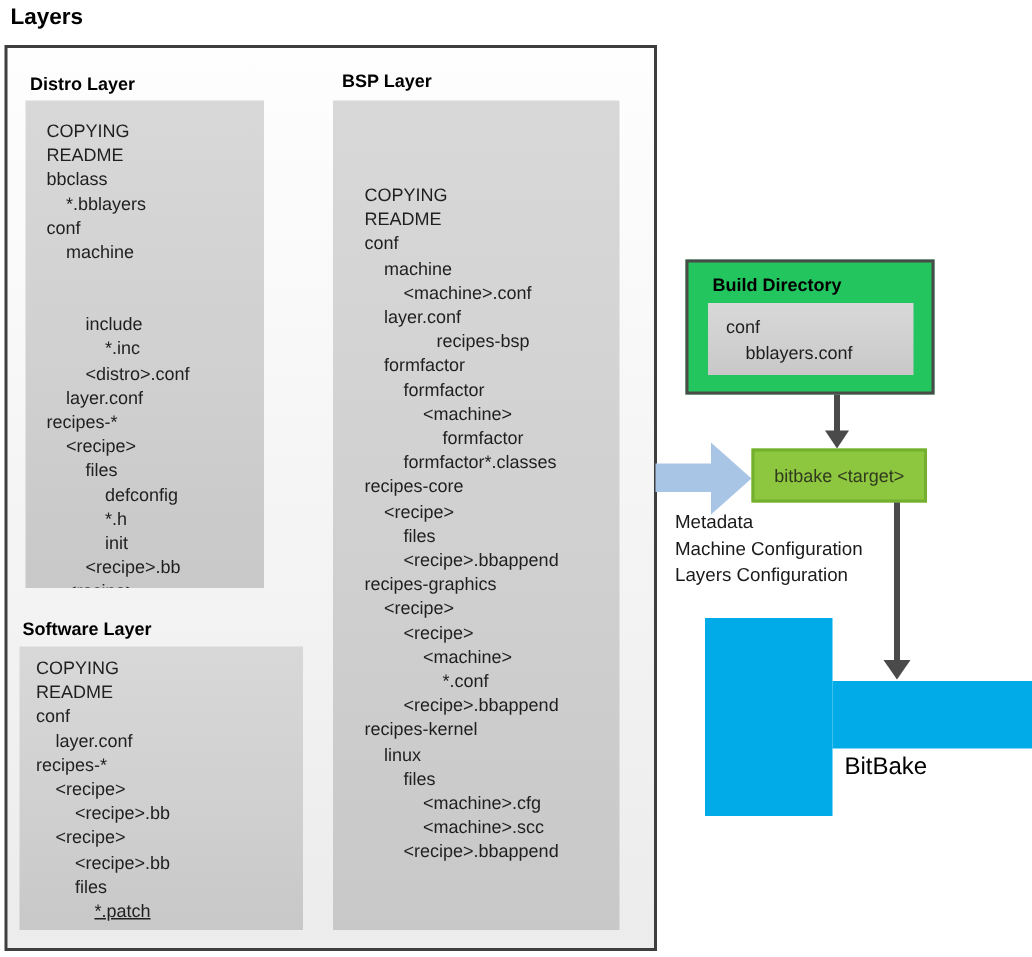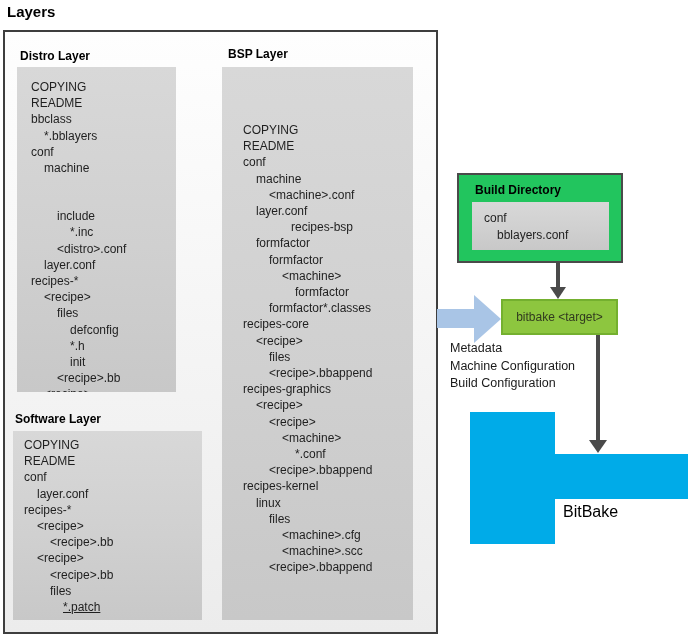--- a/index.html
+++ b/index.html
@@ -168,21 +168,21 @@
   <div class="abs" id="blue-arrow-shaft"></div>
   <div class="abs" id="blue-arrow-head"></div>
 
   <div class="abs green-box">
     <span>bitbake &lt;target&gt;</span>
   </div>
 
   <div class="abs annotations">
     <div>Metadata</div>
     <div>Machine Configuration</div>
-    <div>Build Configuration</div>
+    <div>Layers Configuration</div>
   </div>
 
   <div class="abs arrow-shaft-v" id="arrow2-shaft"></div>
   <div class="abs arrow-head-down" id="arrow2-head"></div>
 
   <div class="abs bitbake-rect-v"></div>
   <div class="abs bitbake-rect-h"></div>
   <div class="abs bitbake-label">BitBake</div>
 
 </div>

